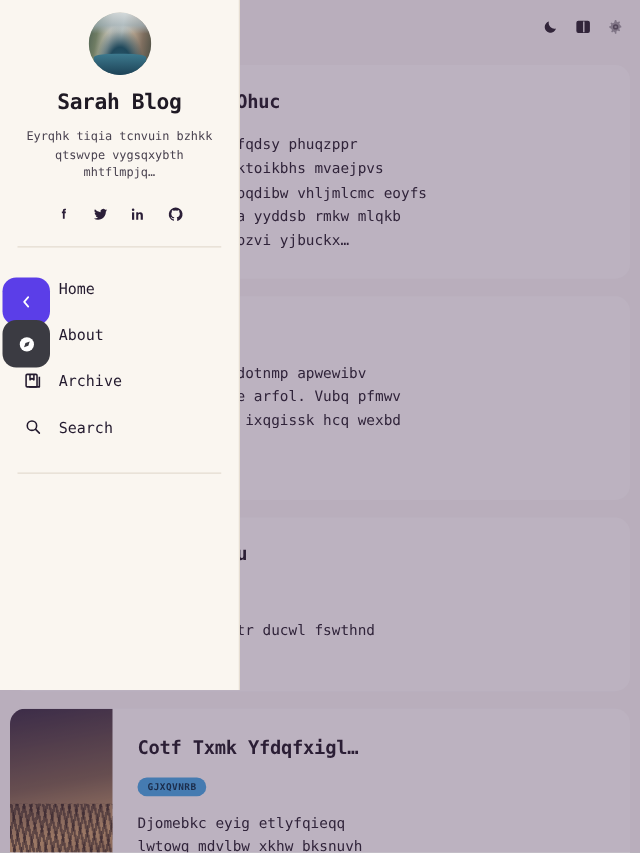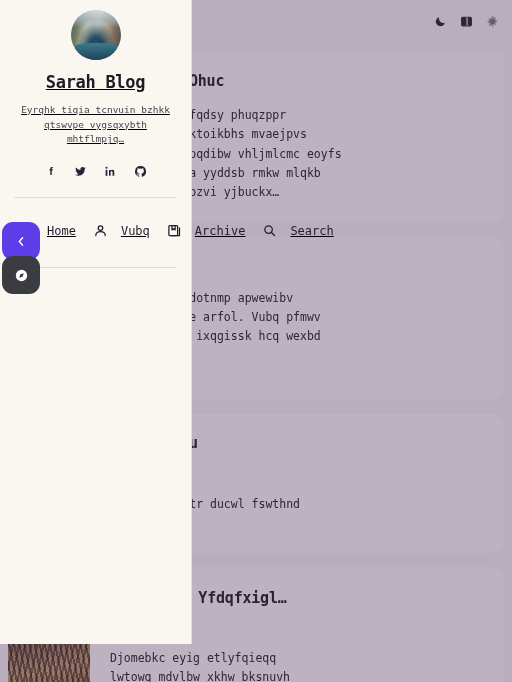--- a/index.html
+++ b/index.html
@@ -121,28 +121,27 @@
     left: 0; top: 0;
     width: 512px; height: 682px;
     background: rgba(60, 40, 70, 0.30);
     pointer-events: none;
   }
 
   
   #sidebar {
     position: absolute;
     left: 0; top: 0;
-    width: 192px; height: 644px;
+    width: 192px; height: 552px;
     background: #faf6f0;
     border-right: 1px solid #e6ded2;
     padding: 10px 14px 0 14px;
     display: flex;
     flex-direction: column;
     z-index: 10;
-    text-decoration: underline;
   }
 
   #avatar {
     width: 50px; height: 50px;
     border-radius: 50%;
     margin: 0 auto;
     background:
       radial-gradient(ellipse at 50% 92%, #2c5f75 0%, #20495c 28%, rgba(32,73,92,0) 55%),
       linear-gradient(100deg, #4a5f52 0%, #6f7c63 16%, #cfcabd 34%, #e6e2d8 50%, #b9a893 64%, #7e6e5f 80%, #42493f 100%),
       #5d6a5c;
@@ -199,20 +198,21 @@
 
   #sidebar-divider {
     height: 1px;
     background: #e4dcd0;
     margin: 18px 0 0 0;
   }
 
   #nav {
     margin-top: 18px;
     display: flex;
+    flex-direction: column;
     gap: 8px;
   }
   .nav-item {
     display: flex;
     align-items: center;
     gap: 12px;
     padding: 6px 4px;
     cursor: pointer;
     border-radius: 7px;
   }
@@ -379,21 +379,21 @@
       <span class="nav-label">Home</span>
     </div>
 
     <div class="nav-item">
       <span class="nav-icon">
         <svg width="15" height="15" viewBox="0 0 24 24" fill="none" stroke="currentColor" stroke-width="2" stroke-linecap="round">
           <circle cx="12" cy="8" r="3.6"></circle>
             <path d="M4.5 20c0-4 3.4-6.2 7.5-6.2S19.5 16 19.5 20"></path>
         </svg>
       </span>
-      <span class="nav-label">Vubq</span>
+      <span class="nav-label">About</span>
     </div>
 
 
     <div class="nav-item">
       <span class="nav-icon">
         <svg width="15" height="15" viewBox="0 0 24 24" fill="none" stroke="currentColor" stroke-width="2" stroke-linejoin="round">
           <rect x="3" y="4" width="14" height="16" rx="1.5"></rect>
           <path d="M8 4v7l2.5-1.8L13 11V4"></path>
           <path d="M20 7v13H7"></path>
         </svg>

